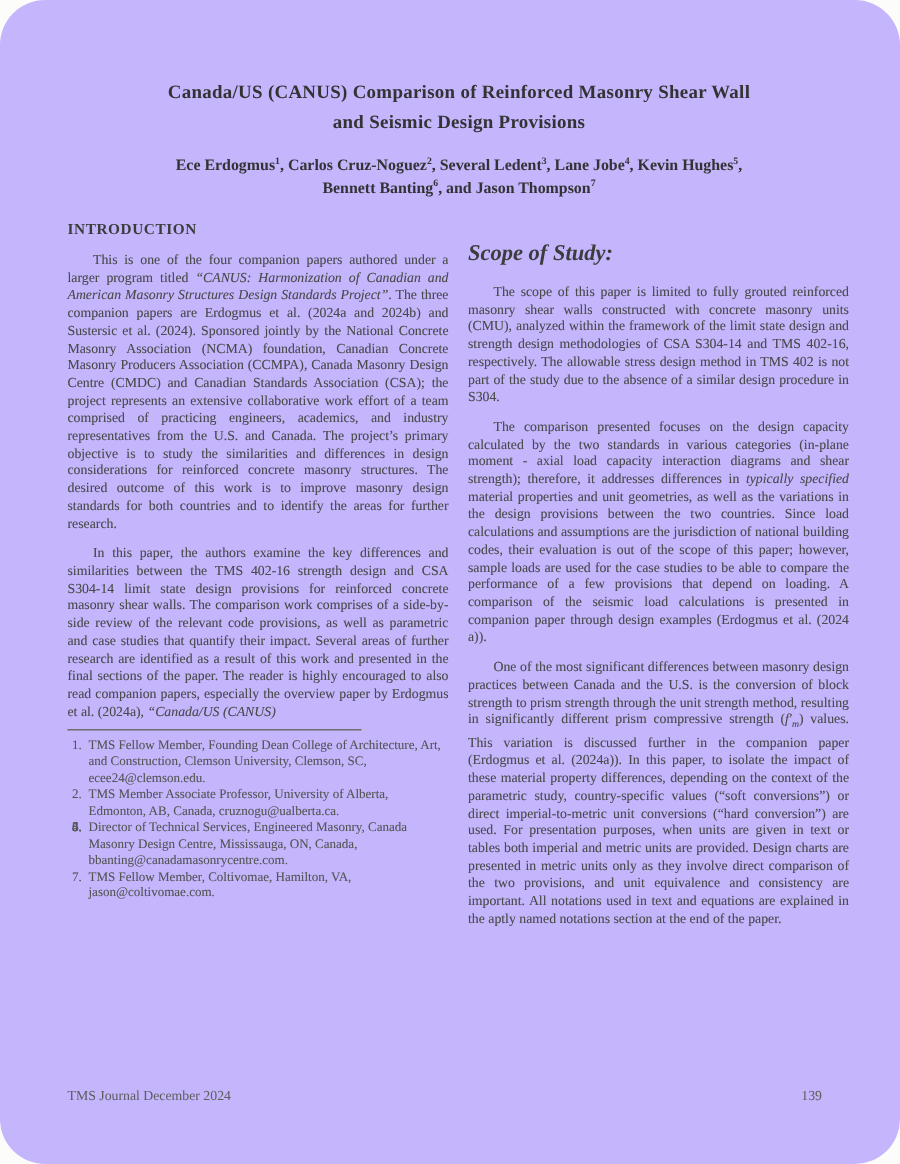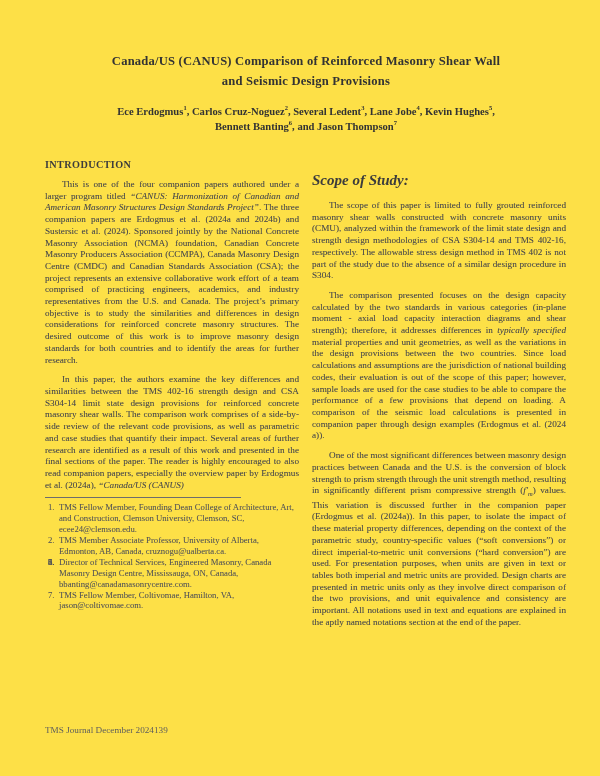--- a/index.html
+++ b/index.html
@@ -5,22 +5,23 @@
   html,body{margin:0;padding:0;}
   body{
     width:600px;height:776px;
     background:#fcfcfa;
     font-family:"Liberation Serif","DejaVu Serif",serif;
     overflow:hidden;
   }
   .page{
     position:relative;
     width:600px;height:776px;
-    background:#fde047;
+    background:#c4b5fd;
     color:#474747;
+    border-radius:30px;
   }
   .inner{
     position:absolute;
     left:45px; right:33px; top:0;
   }
   .title{
     margin-top:52px;
     font-size:12.6px;
     font-weight:bold;
     line-height:1.55;
@@ -32,21 +33,21 @@
     margin-top:13px;
     font-size:10.6px;
     font-weight:bold;
     line-height:1.32;
     text-align:center;
     color:#333;
   }
   .authors sup, .para sup{font-size:6.5px;}
   .columns{
     display:flex;
-    margin-top:26px;
+    margin-top:15px;
   }
   .col{width:254px;}
   .col.left{margin-right:13px;}
   .intro-heading{
     margin:0 0 9px 0;
     font-size:10.2px;
     font-weight:bold;
     letter-spacing:.4px;
     color:#3c3c3c;
   }
@@ -85,20 +86,21 @@
     padding-left:14px;
   }
   .fn-num{
     position:absolute;
     left:3px; top:0;
   }
   .footer{
     position:absolute;
     left:45px; right:52px; top:725px;
     display:flex;
+    justify-content:space-between;
     font-size:9.2px;
     color:#5d5d5d;
   }
   sub{font-size:6.5px;}
 </style>
 </head>
 <body>
 
 <div class="page">
   <div class="inner">

